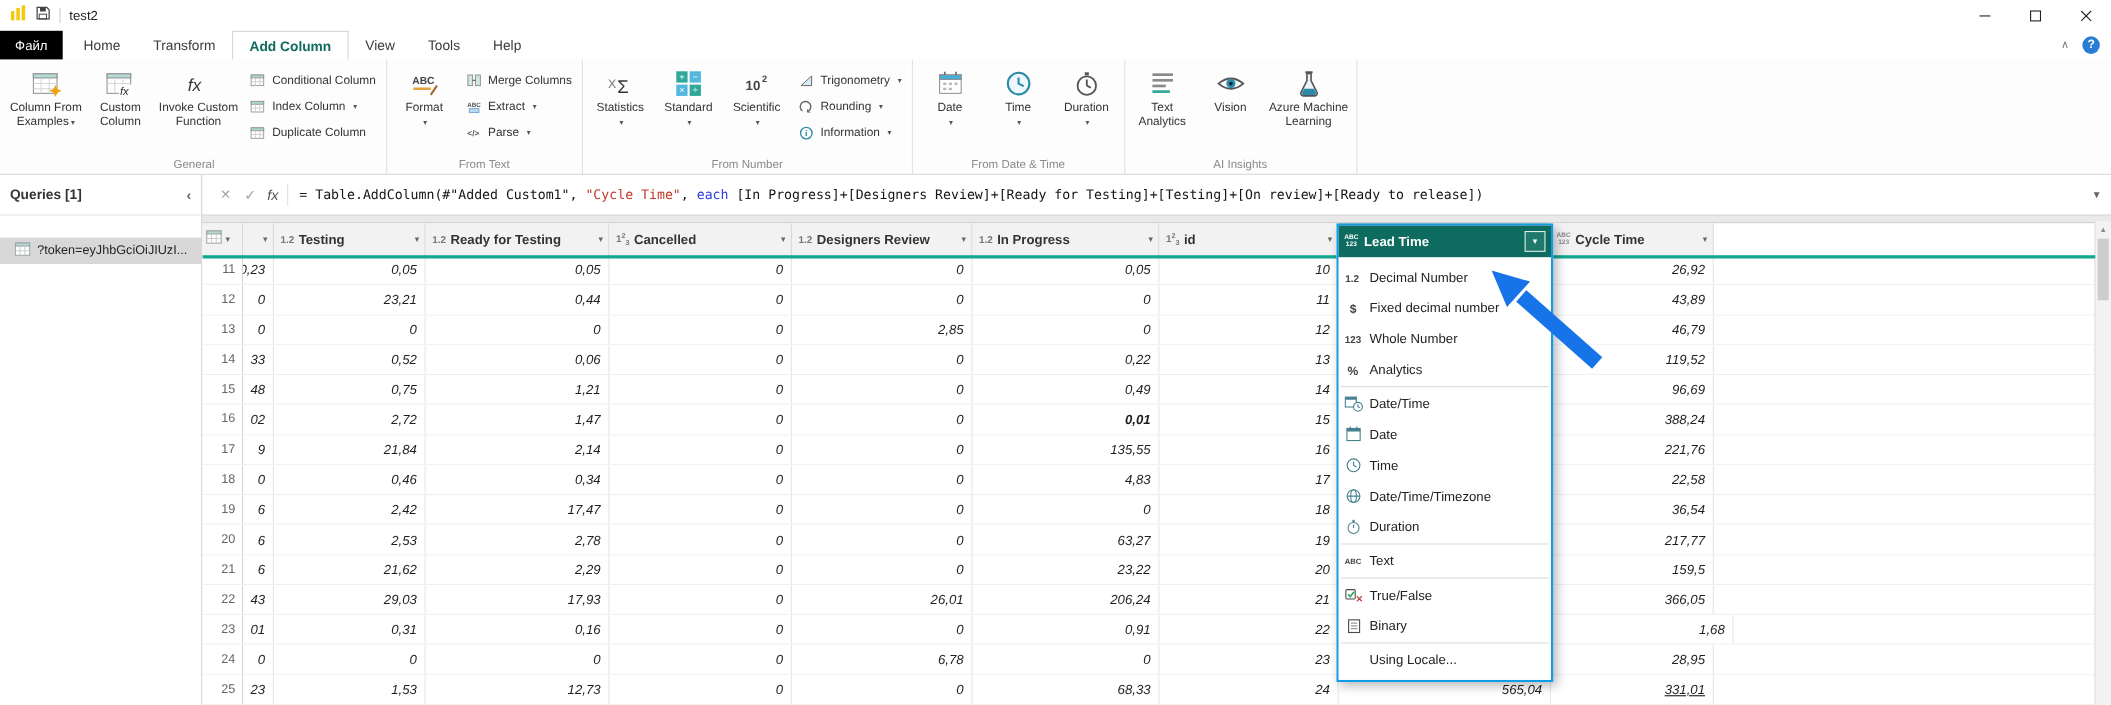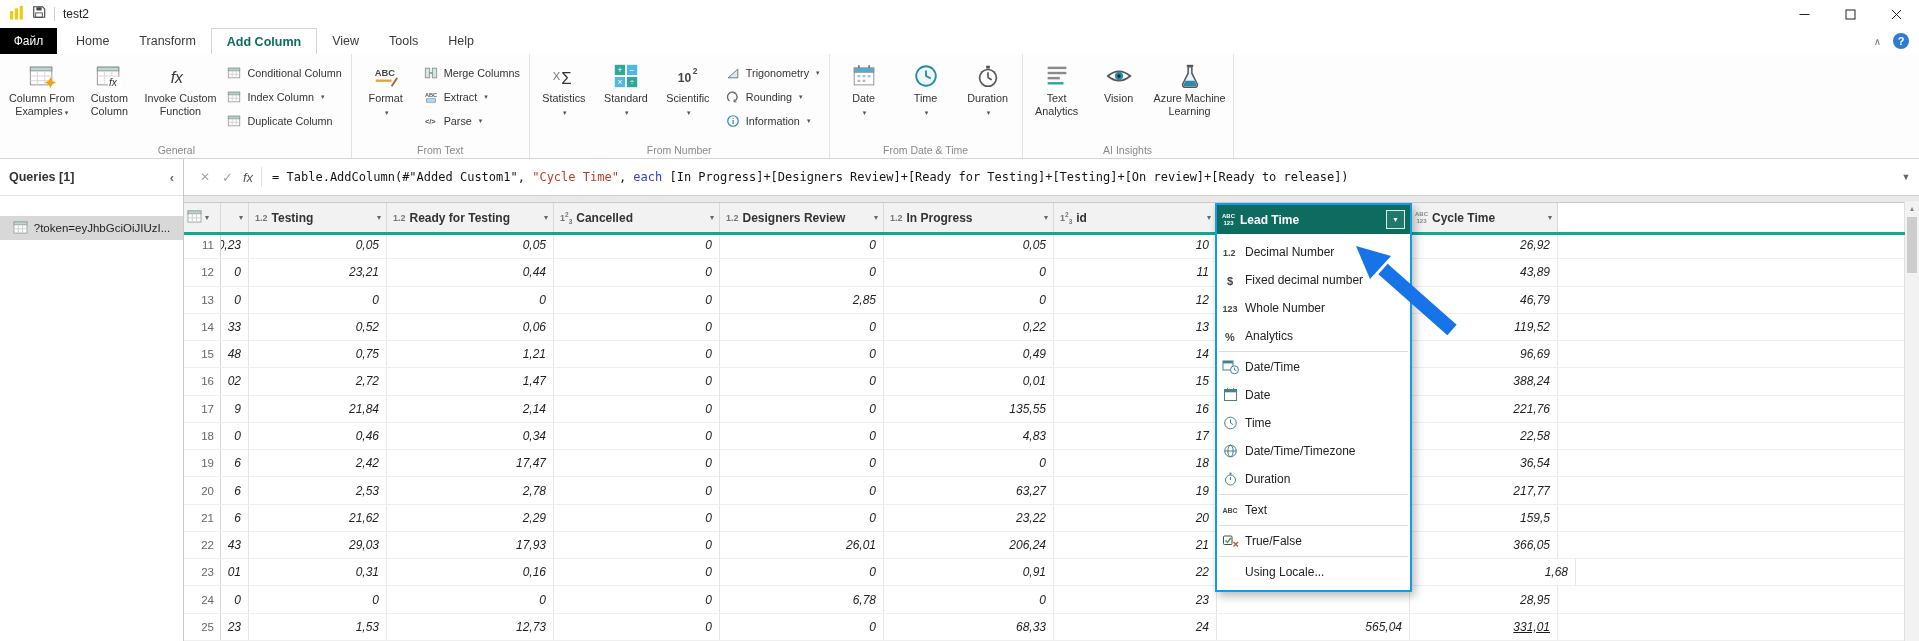--- a/index.html
+++ b/index.html
@@ -622,21 +622,21 @@
               <div class="td" style="width: 148px;">96,69</div>
               <div class="td td-fill"></div>
             </div>
             <div class="tr">
               <div class="rn">16</div>
               <div class="td" style="width: 28px;">02</div>
               <div class="td" style="width: 138px;">2,72</div>
               <div class="td" style="width: 167px;">1,47</div>
               <div class="td" style="width: 166px;">0</div>
               <div class="td" style="width: 164px;">0</div>
-              <div class="td" style="width: 170px;">0,01</div>
+              <div class="td" style="width: 170px; font-weight: bold;">0,01</div>
               <div class="td" style="width: 163px;">15</div>
               <div class="td" style="width: 193px;"></div>
               <div class="td" style="width: 148px;">388,24</div>
               <div class="td td-fill"></div>
             </div>
             <div class="tr">
               <div class="rn">17</div>
               <div class="td" style="width: 28px;">9</div>
               <div class="td" style="width: 138px;">21,84</div>
               <div class="td" style="width: 167px;">2,14</div>
@@ -857,20 +857,31 @@
               <div class="dd-sep"></div>
               <div class="dd-item">
                 <span class="mi">
                   <svg width="18" height="16" viewBox="0 0 18 16">
                     <rect x="1.5" y="3" width="8.5" height="8.5" rx="1" fill="#fff" stroke="#4a4a4a"></rect>
                     <path d="M3.5 7.2 l2 2.2 l3.4 -4.4" fill="none" stroke="#2fa85a" stroke-width="1.5"></path>
                     <path d="M11.5 9 l4.5 4.5 M16 9 l-4.5 4.5" stroke="#c0504d" stroke-width="1.3"></path>
                   </svg>
                 </span>
                 <span>True/False</span>
+              </div>
+              <div class="dd-item">
+                <span class="mi">
+                  <svg width="18" height="16" viewBox="0 0 18 16">
+                    <rect x="4" y="2.5" width="10" height="11.5" fill="#fff" stroke="#4a4a4a"></rect>
+                    <line x1="6" y1="5.5" x2="12" y2="5.5" stroke="#9a9a9a"></line>
+                    <line x1="6" y1="8" x2="12" y2="8" stroke="#9a9a9a"></line>
+                    <line x1="6" y1="10.5" x2="12" y2="10.5" stroke="#9a9a9a"></line>
+                  </svg>
+                </span>
+                <span>Binary</span>
               </div>
               <div class="dd-sep"></div>
               <div class="dd-item">
                 <span class="mi"></span>
                 <span>Using Locale...</span>
               </div>
             </div>
         </div>
       </div>
 

